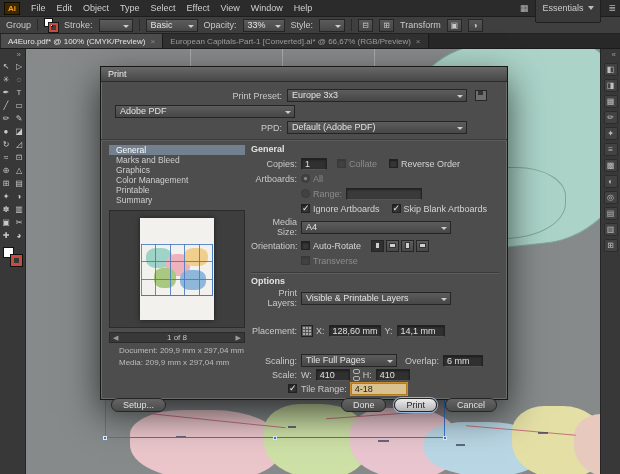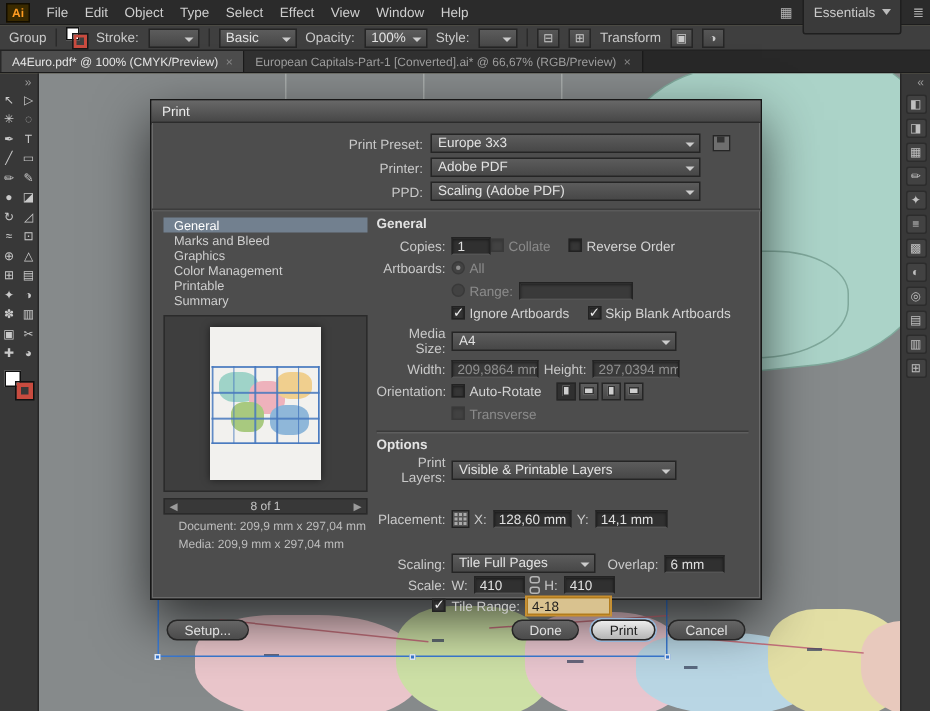--- a/index.html
+++ b/index.html
@@ -166,21 +166,21 @@
     <span class="cb-sep"></span>
     <span class="swpair">
       <span class="swfill"></span>
       <span class="swstroke"></span>
     </span>
     <span class="mini-lbl">Stroke:</span>
     <span class="dd" style="width:34px"></span>
     <span class="cb-sep"></span>
     <span class="dd" style="width:52px">Basic</span>
     <span class="mini-lbl">Opacity:</span>
-    <span class="dd" style="width:42px">100%</span>
+    <span class="dd" style="width:42px">33%</span>
     <span class="mini-lbl">Style:</span>
     <span class="dd" style="width:26px"></span>
     <span class="cb-sep"></span>
     <span class="iconbtn">⊟</span>
     <span class="iconbtn">⊞</span>
     <span class="mini-lbl">Transform</span>
     <span class="iconbtn">▣</span>
     <span class="iconbtn">◑</span>
   </div>
 
@@ -295,26 +295,25 @@
       <span>Print</span>
     </div>
 
     <div class="dlg-presets">
       <div class="prow">
         <span class="pl">Print Preset:</span>
         <span class="dd">Europe 3x3</span>
         <span class="floppy"></span>
       </div>
       <div class="prow">
-        <span class="pl">Printer:</span>
         <span class="dd">Adobe PDF</span>
       </div>
       <div class="prow">
         <span class="pl">PPD:</span>
-        <span class="dd">Scaling (Adobe PDF)</span>
+        <span class="dd">Default (Adobe PDF)</span>
       </div>
     </div>
 
     <div class="dlg-body">
 
       <div class="dlg-left">
         <div class="sec-list">
             <div class="sec-item sel">General</div>
             <div class="sec-item">Marks and Bleed</div>
             <div class="sec-item">Graphics</div>
@@ -329,34 +328,34 @@
             <div class="pblob" style="left:26px;top:36px;width:24px;height:22px;background:#eeb2bc"></div>
             <div class="pblob" style="left:44px;top:30px;width:24px;height:18px;background:#f0cf8e"></div>
             <div class="pblob" style="left:14px;top:50px;width:22px;height:20px;background:#a8c97f"></div>
             <div class="pblob" style="left:40px;top:52px;width:26px;height:20px;background:#8fb7d9"></div>
             <div class="tile-grid"></div>
           </div>
         </div>
 
         <div class="pagenav">
           <span>◀</span>
-          <span class="pn-text">8 of 1</span>
+          <span class="pn-text">1 of 8</span>
           <span>▶</span>
         </div>
         <div class="info-line">Document: 209,9 mm x 297,04 mm</div>
         <div class="info-line">Media: 209,9 mm x 297,04 mm</div>
       </div>
 
       <div class="dlg-right">
         <div class="gh">General</div>
 
         <div class="row">
           <span class="rl">Copies:</span>
           <span class="tf" style="width:26px">1</span>
-          <span class="cbx dis" style="margin-left:0">
+          <span class="cbx dis" style="margin-left:10px">
             <span class="cb"></span>
             <span>Collate</span>
           </span>
           <span class="cbx" style="margin-left:12px">
             <span class="cb"></span>
             <span>Reverse Order</span>
           </span>
         </div>
 
         <div class="row">
@@ -386,26 +385,20 @@
             <span class="cb on"></span>
             <span>Skip Blank Artboards</span>
           </span>
         </div>
 
         <div class="row">
           <span class="rl">Media Size:</span>
           <span class="dd" style="width:150px">A4</span>
         </div>
 
-        <div class="row">
-          <span class="rl">Width:</span>
-          <span class="tf dim" style="width:58px">209,9864 mm</span>
-          <span class="rl2">Height:</span>
-          <span class="tf dim" style="width:58px">297,0394 mm</span>
-        </div>
 
         <div class="row">
           <span class="rl">Orientation:</span>
           <span class="cbx">
             <span class="cb"></span>
             <span>Auto-Rotate</span>
           </span>
           <span style="width:10px"></span>
           <span class="orient-btn sel">
               <span class="pg port"></span>

